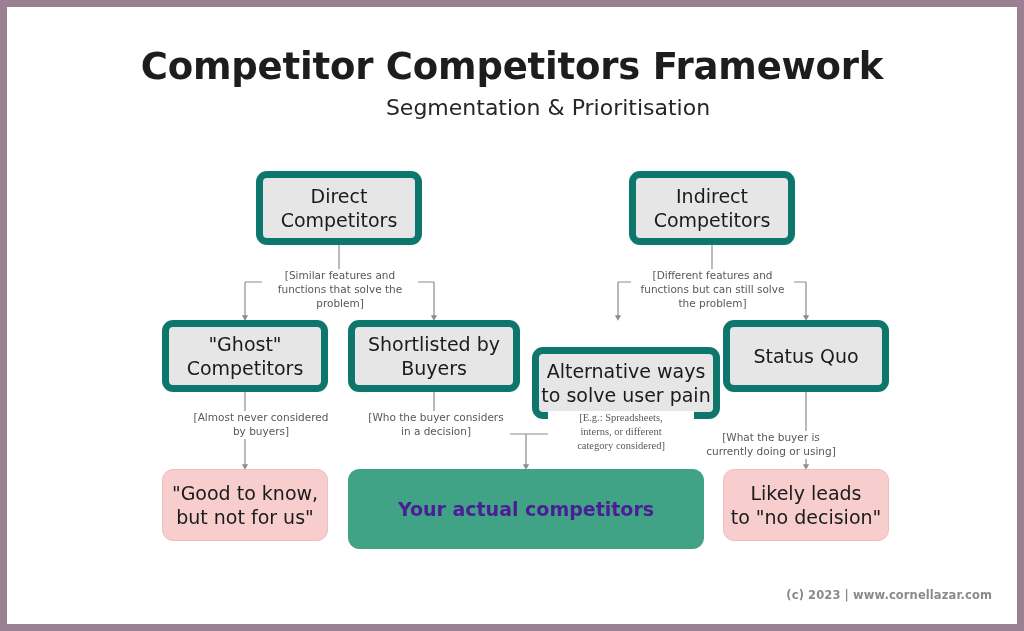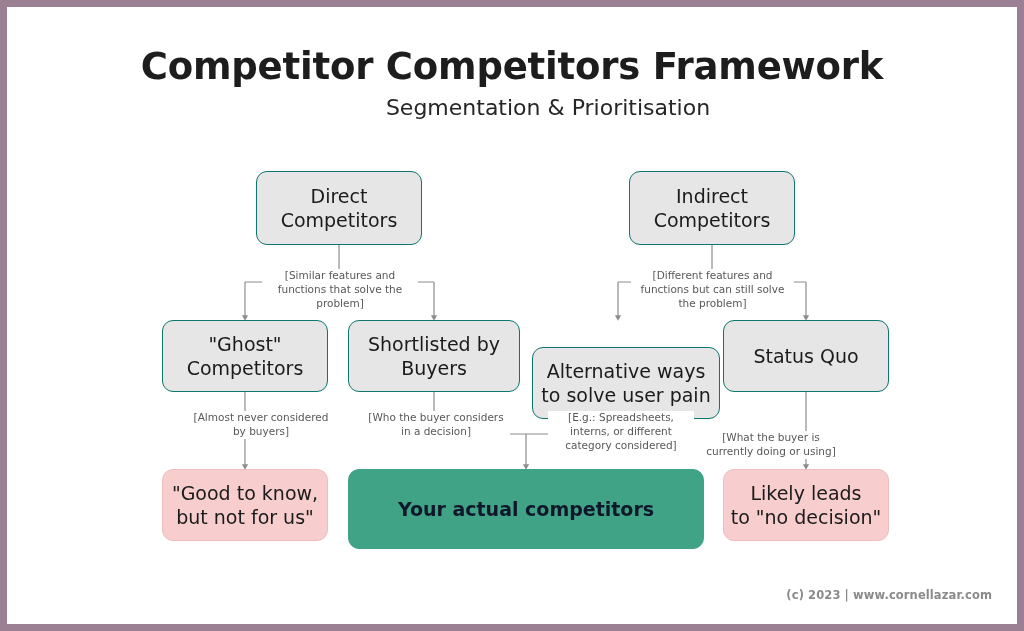--- a/index.html
+++ b/index.html
@@ -64,34 +64,34 @@
     border-radius: 11px;
     display: flex;
     align-items: center;
     justify-content: center;
     text-align: center;
     line-height: 1.28;
     white-space: pre-line;
   }
   .node.gray {
     background: #e6e6e6;
-    border: 1px solid #0f766e;
+    border: 7px solid #0f766e;
     color: #1b1b1b;
     font-size: 19px;
   }
   .node.pink {
     background: #f7cdcd;
     border: 1px solid #f0bdbd;
     color: #1b1b1b;
     font-size: 19px;
   }
   .node.green {
     background: #41a386;
     border: 1px solid #41a386;
-    color: #0f172a;
+    color: #4c1d95;
     font-size: 19px;
     font-weight: bold;
   }
 
   
   .edge-note {
     position: absolute;
     text-align: center;
     font-size: 10.5px;
     color: #585858;
@@ -175,21 +175,21 @@
 to solve user pain</div>
 
     <div class="node gray" style="left:716px; top:313px; width:166px; height:72px;">Status Quo</div>
 
     <div class="edge-note" style="left:180px; top:404px; width:148px;">[Almost never considered
 by buyers]</div>
 
     <div class="edge-note" style="left:355px; top:404px; width:148px;">[Who the buyer considers
 in a decision]</div>
 
-    <div class="edge-note" style="left:541px; top:404px; width:146px;">[E.g.: Spreadsheets,
+    <div class="edge-note" style="left:541px; top:404px; width:146px;font-family:Liberation Serif, serif;">[E.g.: Spreadsheets,
 interns, or different
 category considered]</div>
 
     <div class="edge-note" style="left:690px; top:404px; width:148px;margin-top:20px;">[What the buyer is
 currently doing or using]</div>
 
     <div class="node pink" style="left:155px; top:462px; width:166px; height:72px;">"Good to know,
 but not for us"</div>
 
     <div class="node green" style="left:341px; top:462px; width:356px; height:80px;">Your actual competitors</div>

